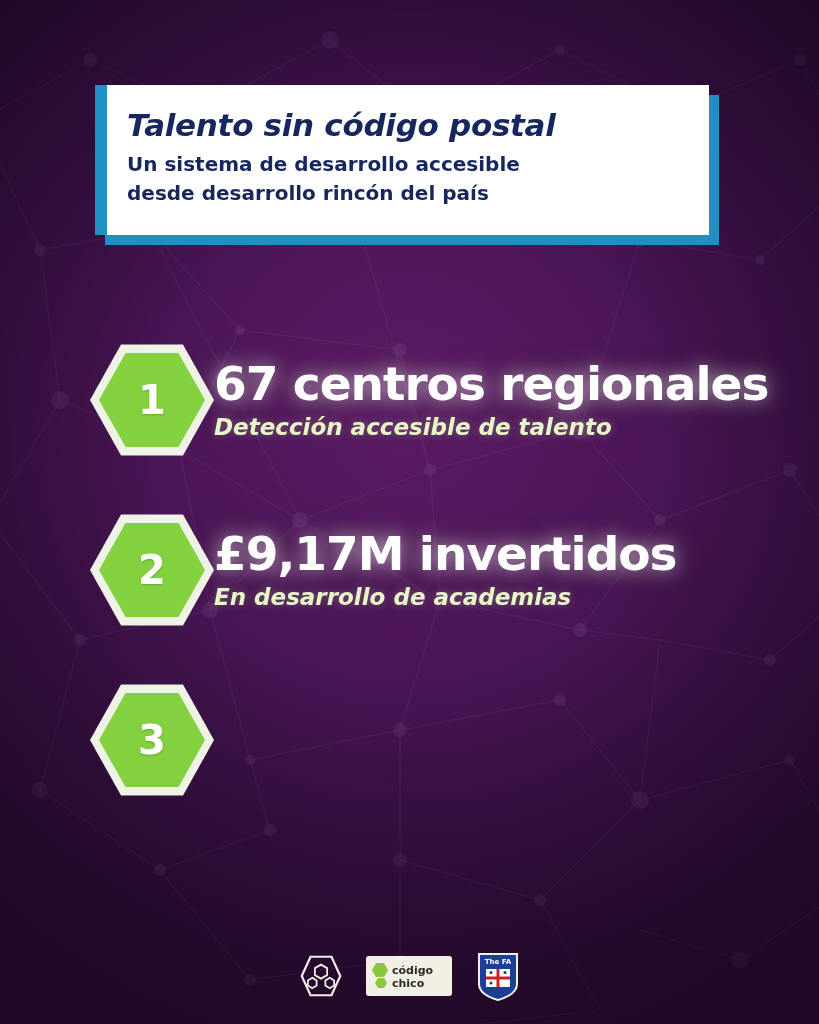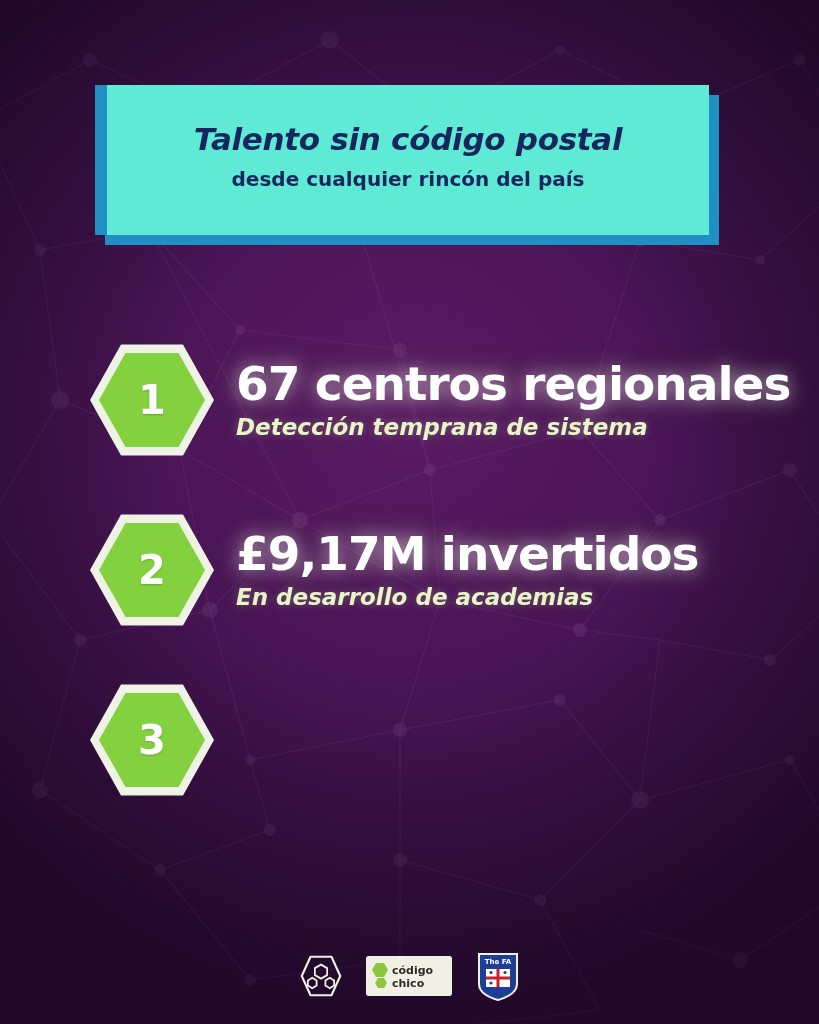--- a/index.html
+++ b/index.html
@@ -57,24 +57,24 @@
     width: 12px;
     height: 150px;
     background: #1f8fc4;
   }
   #header-card {
     position: absolute;
     left: 12px;
     top: 0;
     width: 602px;
     height: 150px;
-    background: #5eead4;
+    background: #ffffff;
     display: flex;
     flex-direction: column;
-    align-items: center;
+    align-items: flex-start;
     justify-content: center;
     box-sizing: border-box;
     padding: 6px 20px 10px 20px;
   }
   #header-title {
     font-family: "DejaVu Sans", sans-serif;
     font-weight: bold;
     font-style: italic;
     font-size: 31px;
     color: #17275e;
@@ -136,21 +136,20 @@
     z-index: 3;
     font-family: "DejaVu Sans", sans-serif;
     font-weight: bold;
     font-size: 40px;
     color: #ffffff;
     line-height: 1;
     text-shadow: 0 1px 2px rgba(40,90,10,0.35);
   }
 
   .stat-text {
-    margin-left: 22px;
     display: flex;
     flex-direction: column;
     justify-content: center;
   }
   .stat-value {
     font-family: "DejaVu Sans", sans-serif;
     font-weight: bold;
     font-size: 47px;
     color: #ffffff;
     line-height: 1.05;
@@ -275,33 +274,34 @@
     </g>
   </svg>
   <div id="bg-vig"></div>
 </div>
 
 <div id="header-wrap">
   <div id="header-shadow"></div>
   <div id="header-bar"></div>
   <div id="header-card">
     <div id="header-title">Talento sin código postal</div>
-    <div class="header-sub">desde cualquier rincón del país</div>
+    <div class="header-sub">Un sistema de desarrollo accesible</div>
+    <div class="header-sub">desde desarrollo rincón del país</div>
   </div>
 </div>
 
 <div class="stat-row" id="row-0">
   <div class="hex-wrap">
     <div class="hex-outer"></div>
     <div class="hex-inner"></div>
     <div class="hex-num">1</div>
   </div>
   <div class="stat-text">
     <div class="stat-value">67 centros regionales</div>
-    <div class="stat-label">Detección temprana de sistema</div>
+    <div class="stat-label">Detección accesible de talento</div>
   </div>
 </div>
 
 <div class="stat-row" id="row-1">
   <div class="hex-wrap">
     <div class="hex-outer"></div>
     <div class="hex-inner"></div>
     <div class="hex-num">2</div>
   </div>
   <div class="stat-text">

